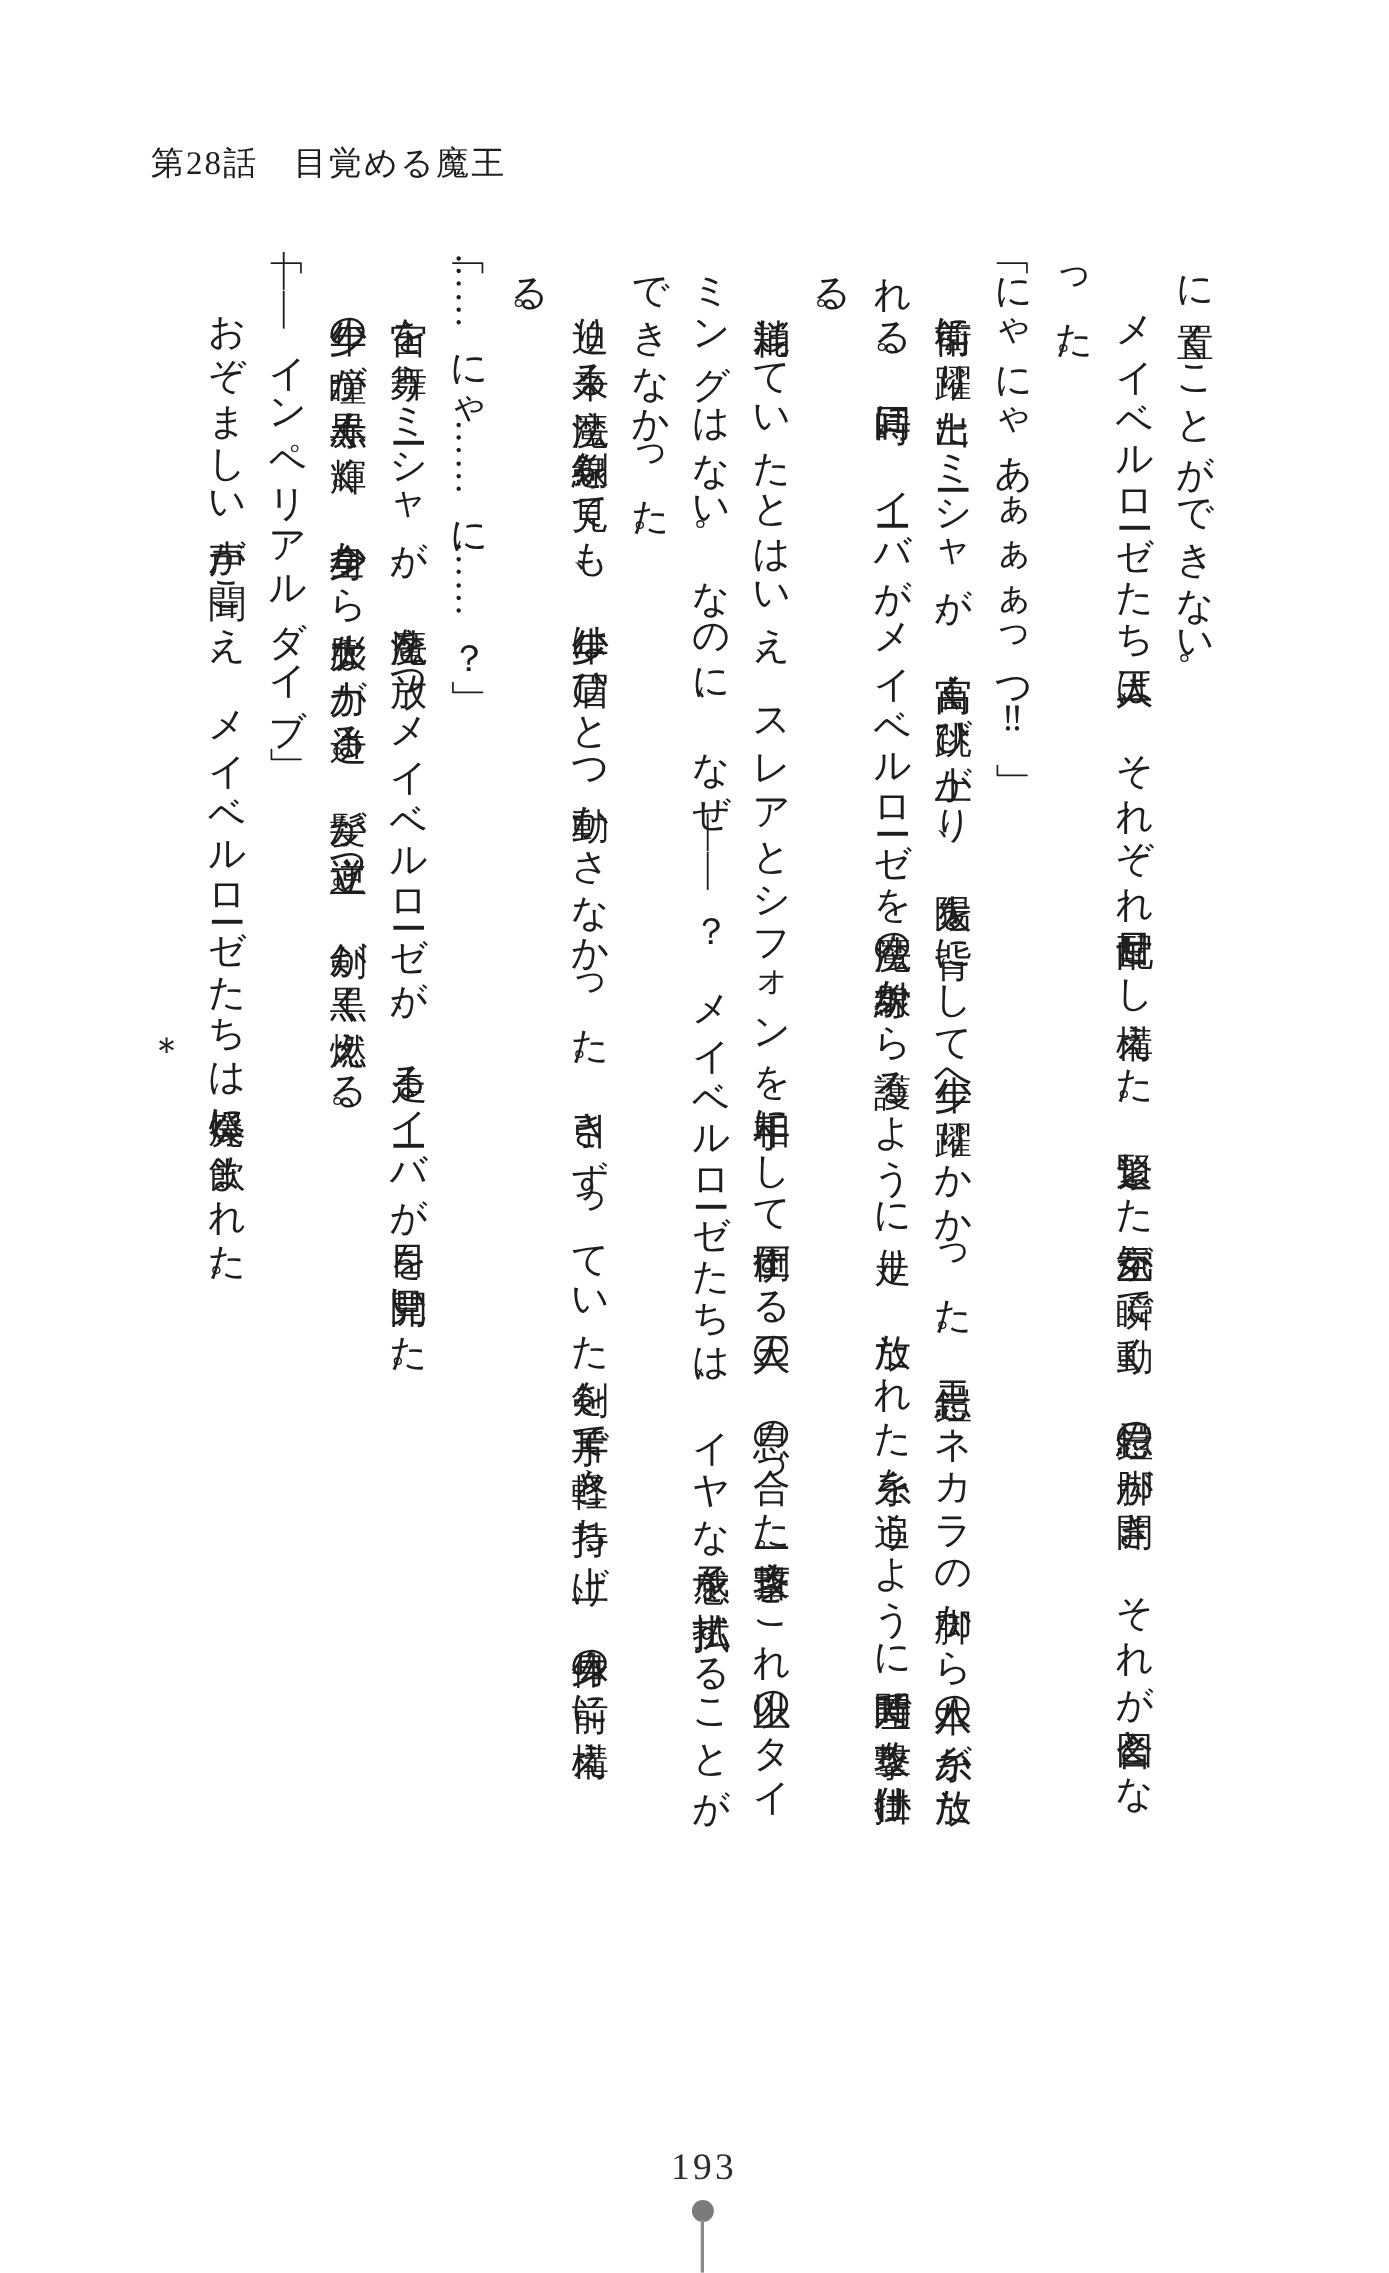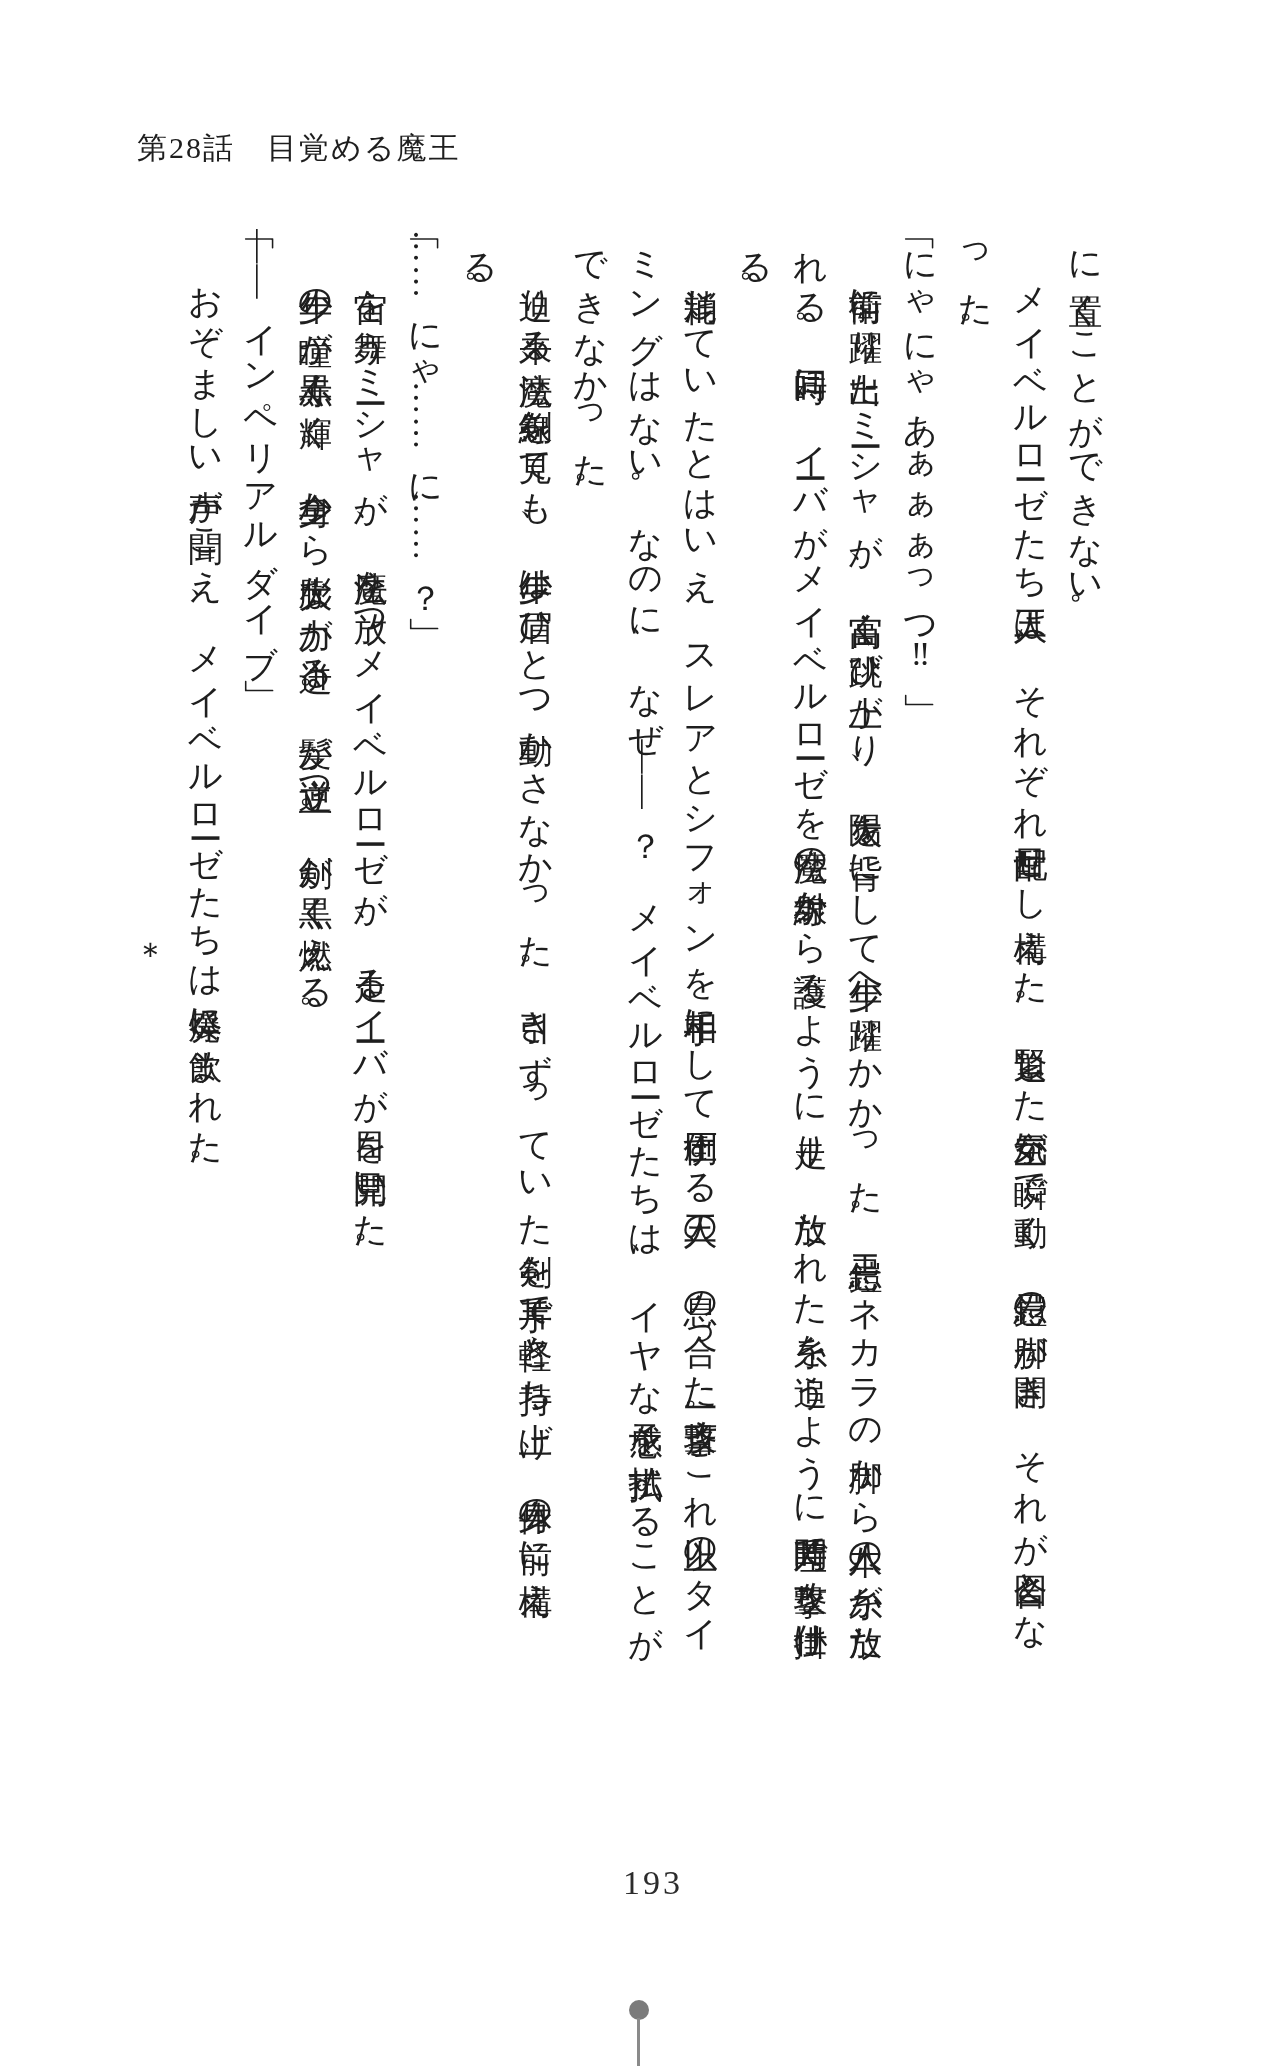--- a/index.html
+++ b/index.html
@@ -43,27 +43,26 @@
   .text-body p {
     margin: 0;
     padding: 0;
   }
   .text-body p.divider {
     text-align: center;
     letter-spacing: 0;
   }
   .page-number {
     position: absolute;
-    top: 1864px;
+    top: 1952px;
     left: 640px;
     transform: translateX(-50%);
     font-size: 34px;
     letter-spacing: 3px;
     color: #2c2c2c;
-    margin-left: 13px;
   }
   .pin-circle {
     position: absolute;
     left: 629px;
     top: 2000px;
     width: 20px;
     height: 20px;
     border-radius: 50%;
     background: var(--pin_gray, #7b7b7b);
   }

